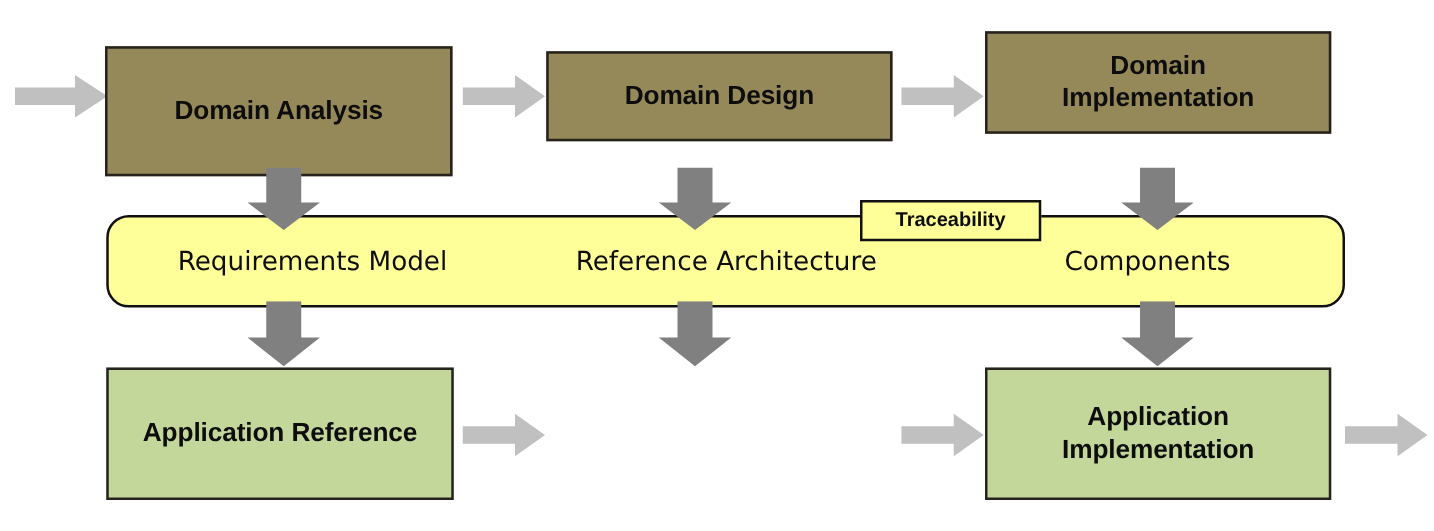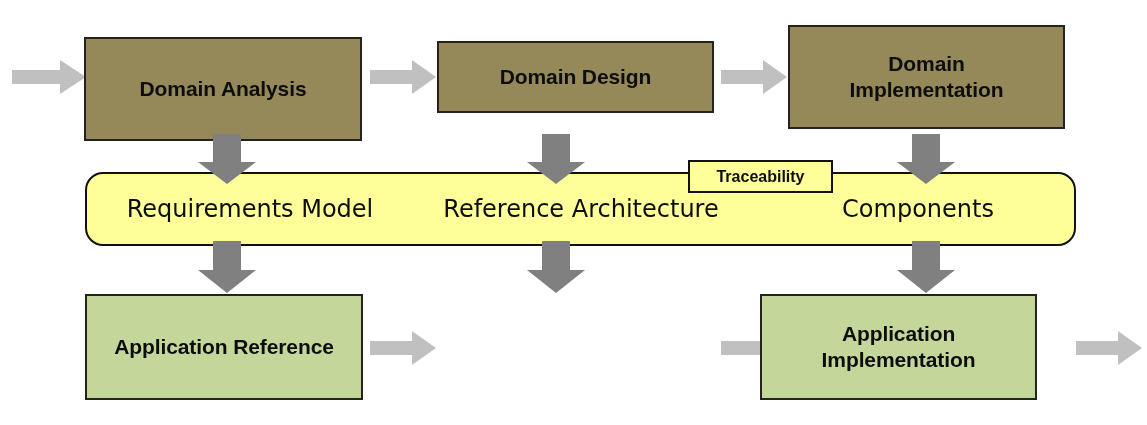--- a/index.html
+++ b/index.html
@@ -48,21 +48,21 @@
     z-index: 4;
   }
   .band-item {
     position: absolute;
     top: 0;
     height: 100%;
     display: flex;
     align-items: center;
     justify-content: center;
     font-family: "DejaVu Sans", sans-serif;
-    font-size: 24px;
+    font-size: 21px;
     font-weight: normal;
     color: #0d0d0d;
     white-space: nowrap;
     z-index: 6;
   }
 
   
   .tag {
     position: absolute;
     box-sizing: border-box;
@@ -159,21 +159,21 @@
   </div>
 
   <div class="pbox brown" style="left:84px; top:25px; width:278px; height:104px;margin-top:12px;">
     <span class="lbl">Domain Analysis</span>
   </div>
 
   <div class="pbox brown" style="left:437px; top:41px; width:277px; height:72px;text-align:right;">
     <span class="lbl">Domain Design</span>
   </div>
 
-  <div class="pbox brown" style="left:788px; top:25px; width:277px; height:104px;">
+  <div class="pbox brown" style="left:788px; top:25px; width:277px; height:82px;">
     <span class="lbl">Domain<br>Implementation</span>
   </div>
 
   <div class="band" style="left:85px; top:172px; width:991px; height:74px;">
   </div>
 
   <div class="band-item" style="left:85px; top:172px; width:330px; height:74px;">
     <span>Requirements Model</span>
   </div>
   <div class="band-item" style="left:416px; top:172px; width:330px; height:74px;">
@@ -185,17 +185,17 @@
 
   <div class="tag" style="left:688px; top:160px; width:145px; height:33px;">
     <span>Traceability</span>
   </div>
 
   <div class="pbox green" style="left:85px; top:294px; width:278px; height:106px;">
     <span class="lbl">Application Reference</span>
   </div>
 
 
-  <div class="pbox green" style="left:760px; top:294px; width:277px; height:106px;">
+  <div class="pbox green" style="left:788px; top:294px; width:277px; height:106px;">
     <span class="lbl">Application<br>Implementation</span>
   </div>
 
 </div>
 
 </body></html>

